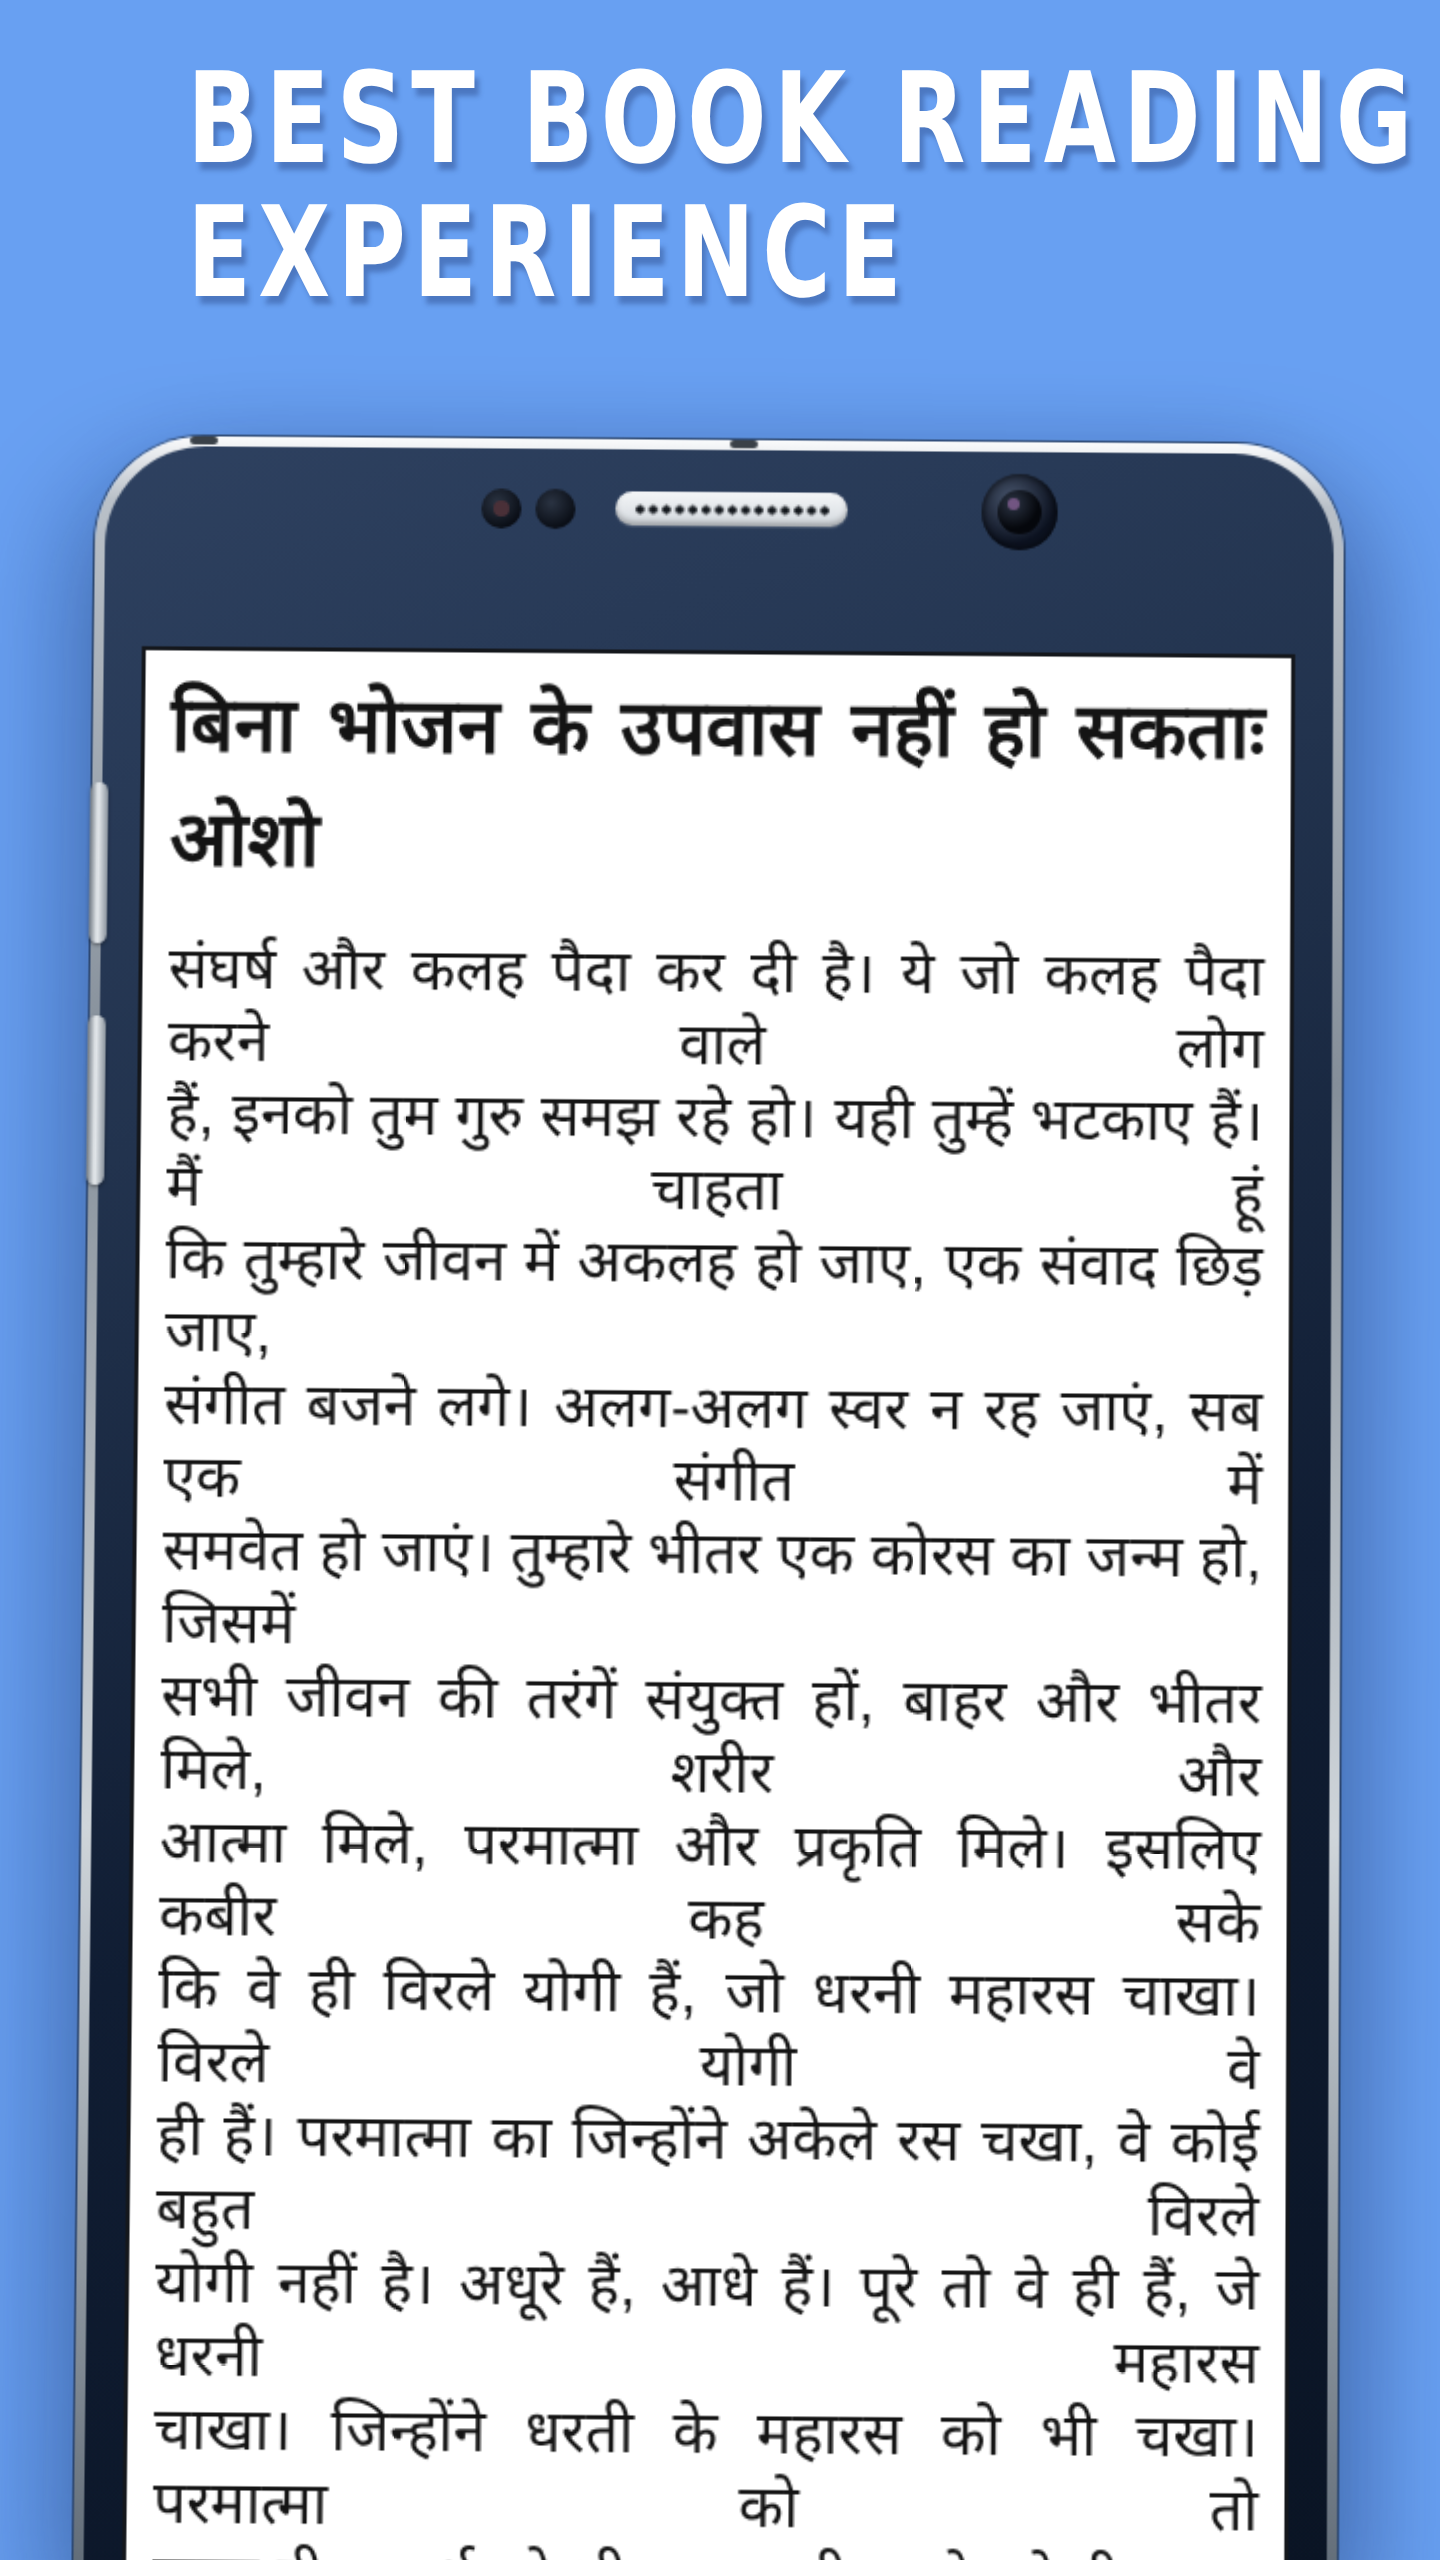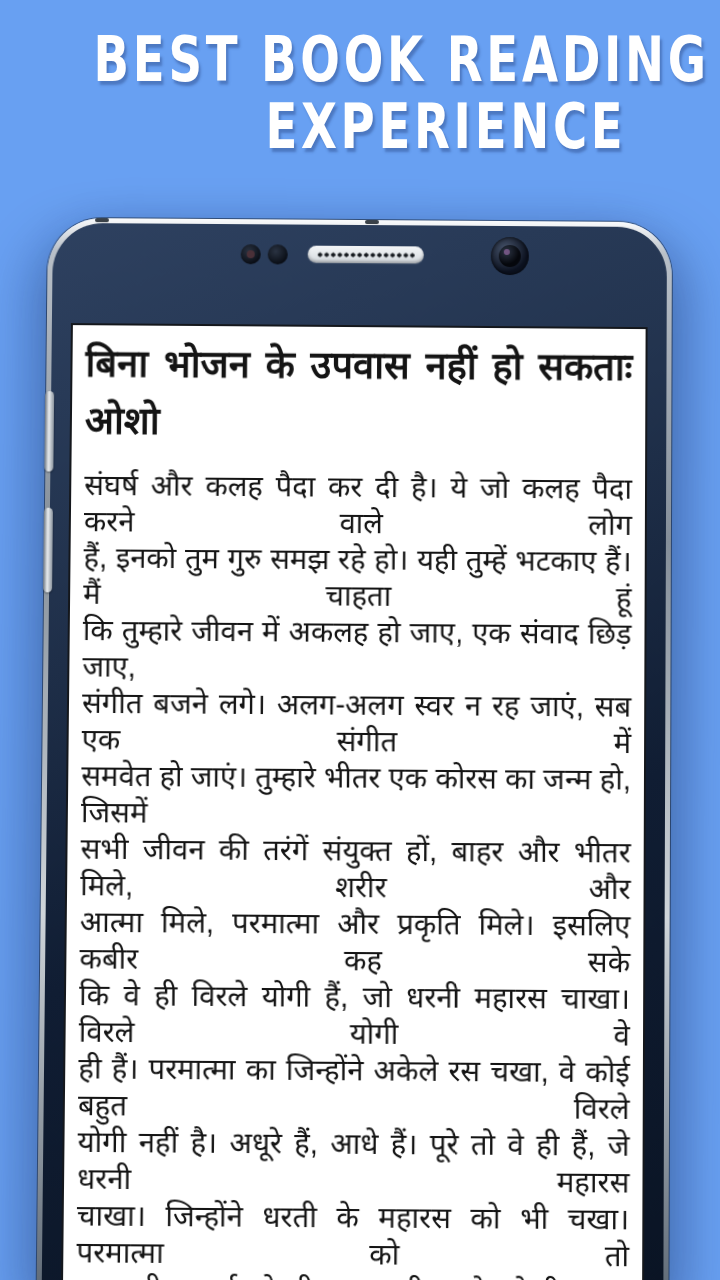--- a/index.html
+++ b/index.html
@@ -3,21 +3,21 @@
 <meta charset="utf-8">
 <style>
   html,body{margin:0;padding:0;}
   body{
     width:720px;height:1280px;overflow:hidden;position:relative;
     background:#68a0f2;
     font-family:"Liberation Sans", sans-serif;
   }
 
   
-  .header{position:absolute;top:26px;left:0;width:720px;text-align:right;color:#ffffff;}
+  .header{position:absolute;top:26px;left:0;width:720px;text-align:left;color:#ffffff;}
   .header-line{
     font-weight:bold;font-size:63px;line-height:67px;letter-spacing:5px;white-space:nowrap;
     transform:scaleX(.74);transform-origin:50% 50%;
     text-shadow:3px 4px 3px rgba(42,71,134,.45);
     font-family:"DejaVu Sans","Liberation Sans",sans-serif;
   }
 
   
   .phone{
     position:absolute;left:48px;top:220px;width:624px;height:1062px;

